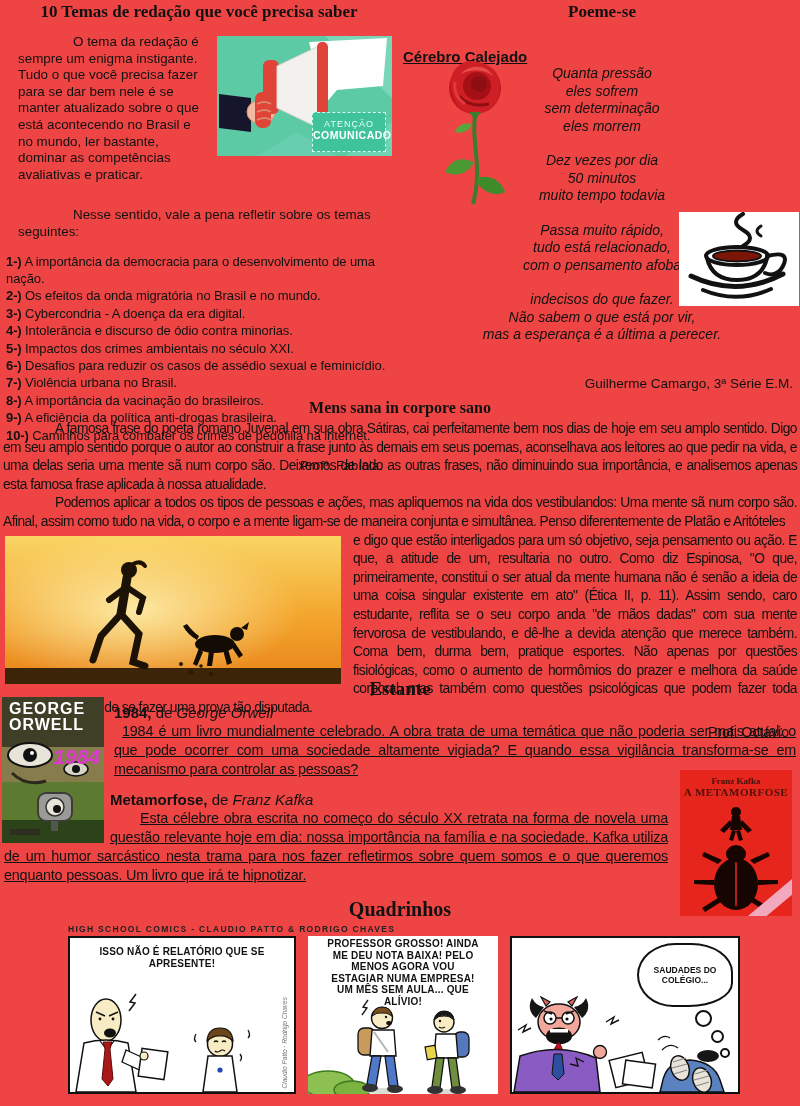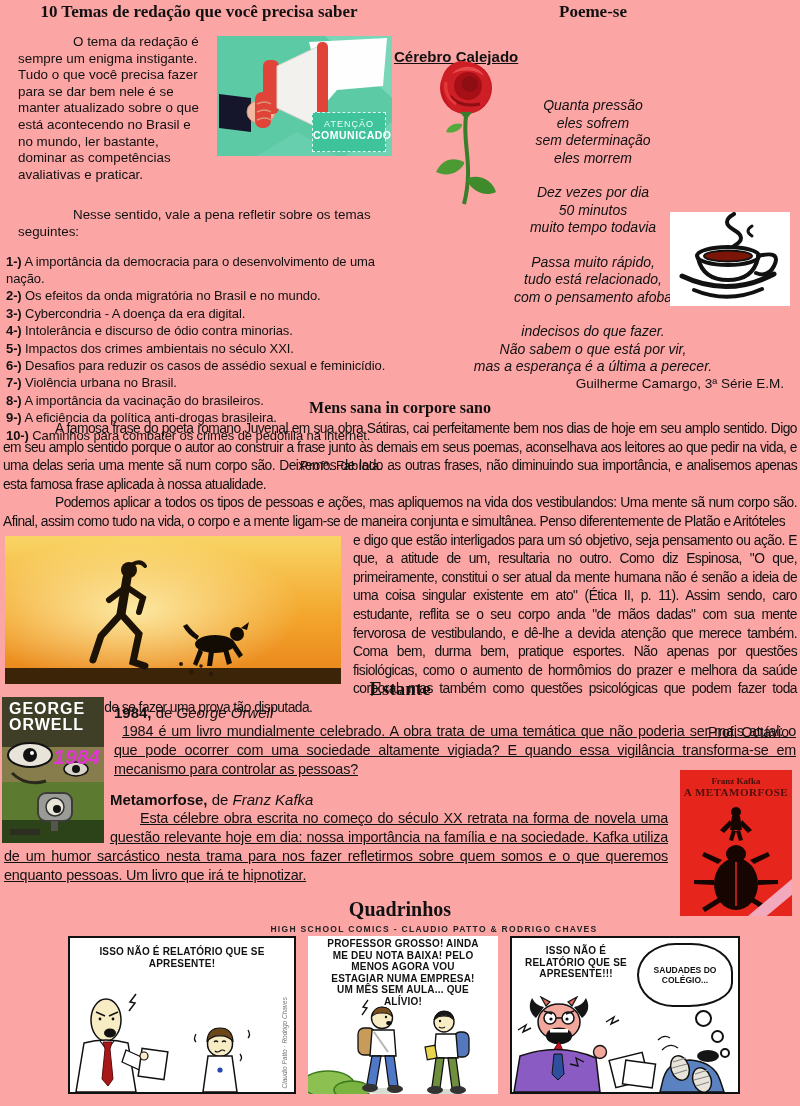--- a/index.html
+++ b/index.html
@@ -1,41 +1,41 @@
 <!DOCTYPE html>
 <html><head>
 <meta charset="utf-8">
 <style>
   html,body{margin:0;padding:0;background:#fff;}
-  .page{position:relative;width:800px;height:1106px;background:#fca5a5;overflow:hidden;
+  .page{position:relative;width:800px;height:1106px;background:#ef4444;overflow:hidden;
         font-family:"Liberation Sans",sans-serif;color:#111;}
   .serif{font-family:"Liberation Serif",serif;font-weight:700;text-align:center;}
   .clearfix::after{content:"";display:block;clear:both;}
 
   
   .col-left{position:absolute;left:6px;top:2px;width:386px;}
   .col-left h1{font-size:17px;margin:0 0 5px;}
   .col-left p{font-size:13.4px;line-height:16.6px;margin:12px;}
   .ind{text-indent:55px;}
   .megaphone{float:right;width:175px;height:120px;margin:2px 0 4px 8px;position:relative;}
   .banner-box{position:absolute;left:95px;top:76px;width:74px;height:40px;background:#3fc39b;
       border:1.5px dashed #dffaf0;box-sizing:border-box;text-align:center;color:#eafff7;}
   .banner-attn{font-size:9px;letter-spacing:1px;margin-top:6px;}
   .banner-com{font-size:10.5px;font-weight:bold;color:#fff;letter-spacing:.5px;}
   .topic-list{margin-top:0;}
   .topic{font-size:13px;line-height:17.4px;letter-spacing:-.1px;}
   .byline-fabiola{margin-top:14px;padding-left:294px;font-size:13px;}
 
   
-  .col-right{position:absolute;left:394px;top:2px;width:398px;}
+  .col-right{position:absolute;left:403px;top:2px;width:398px;}
   .col-right h1{font-size:17px;margin:0;}
   .poem-title{font-size:15px;font-weight:bold;text-decoration:underline;text-align:left;
       margin:26px 0 0;}
   .rose{position:absolute;left:28px;top:50px;width:88px;height:154px;}
-  .poem{margin-top:32px;font-style:italic;font-size:14px;line-height:17.5px;text-align:center;}
+  .poem{font-style:italic;font-size:14px;line-height:17.5px;text-align:center;}
   .stanza{margin-bottom:17px;}
   .coffee{position:absolute;right:2px;top:210px;width:120px;height:94px;background:#fff;}
   .byline-guilherme{position:absolute;top:374px;right:8px;font-size:13.5px;}
 
   
   .mens{position:absolute;left:0;top:399px;width:800px;padding:0 3px;box-sizing:border-box;}
   .mens h1{font-size:16px;margin:0 0 3px;}
   .mens p,.mens .flow{font-size:13.8px;line-height:18.6px;letter-spacing:-.55px;
       text-align:justify;margin:0;}
   .ind2{text-indent:52px;}
@@ -64,21 +64,21 @@
   .ck-author{margin-top:6px;text-align:center;font-family:"Liberation Serif",serif;
       font-weight:bold;font-size:9px;color:#43100a;}
   .ck-title{text-align:center;font-family:"Liberation Serif",serif;font-weight:bold;
       font-size:11px;color:#500f08;letter-spacing:.5px;}
   .ck-ribbon{position:absolute;right:-22px;bottom:8px;width:80px;height:12px;background:#f2a9bd;
       transform:rotate(-40deg);}
 
   
   .quad{position:absolute;left:0;top:898px;width:800px;}
   .quad h1{font-size:20px;margin:0 0 3px;}
-  .credit{margin-left:68px;font-size:8.5px;font-weight:bold;letter-spacing:1.3px;color:#222;text-align:center;}
+  .credit{margin-left:68px;font-size:8.5px;font-weight:bold;letter-spacing:1.3px;color:#222;}
   .panels{display:flex;margin-left:68px;margin-top:2px;gap:12px;}
   .panel{position:relative;height:158px;overflow:hidden;background:#fff;box-sizing:border-box;}
   .p1{width:228px;border:2px solid #111;}
   .p2{width:190px;}
   .p3{width:230px;border:2px solid #111;}
   .sp{font-size:10px;font-weight:bold;line-height:11.5px;text-align:center;letter-spacing:.2px;}
   .p1 .sp{margin:8px 16px 0;}
   .p2 .sp{margin:2px 16px 0;}
   .p3 .sp{position:absolute;left:4px;top:7px;width:120px;}
   .cloud{position:absolute;right:5px;top:5px;width:96px;height:64px;background:#fff;
@@ -363,21 +363,20 @@
           <path d="M128,40 L148,40 L150,64 L126,64 Z" fill="#fff" stroke="#111" stroke-width="1.4"></path>
           <rect x="118" y="52" width="10" height="13" fill="#e8d44d" stroke="#111" stroke-width="1.2" transform="rotate(-10 123 58)"></rect>
           <path d="M128,64 L136,64 L132,94 L124,93 Z" fill="#6f8f3e" stroke="#111" stroke-width="1.3"></path>
           <path d="M140,64 L148,64 L152,94 L144,94 Z" fill="#6f8f3e" stroke="#111" stroke-width="1.3"></path>
           <ellipse cx="127" cy="96" rx="8" ry="4" fill="#333"></ellipse>
             <ellipse cx="150" cy="96" rx="8" ry="4" fill="#333"></ellipse>
         </svg>
       </div>
 
       <div class="panel p3">
-        <div class="sp">ISSO NÃO É RELATÓRIO QUE SE APRESENTE!!!</div>
         <div class="cloud">
           <span>SAUDADES DO COLÉGIO...</span>
         </div>
         <div class="bub b1"></div>
         <div class="bub b2"></div>
         <div class="bub b3"></div>
         <svg class="art" width="226" height="96" viewBox="0 0 226 96">
           <path d="M6,34 l8,-5 -3,7 8,-4 M94,26 l8,-5 -3,7 8,-4" stroke="#111" stroke-width="1.4" fill="none"></path>
           <path d="M24,22 q-10,-8 -4,-20 q4,8 12,9 z" fill="#151515"></path>
           <path d="M70,22 q10,-8 4,-20 q-4,8 -12,9 z" fill="#151515"></path>

